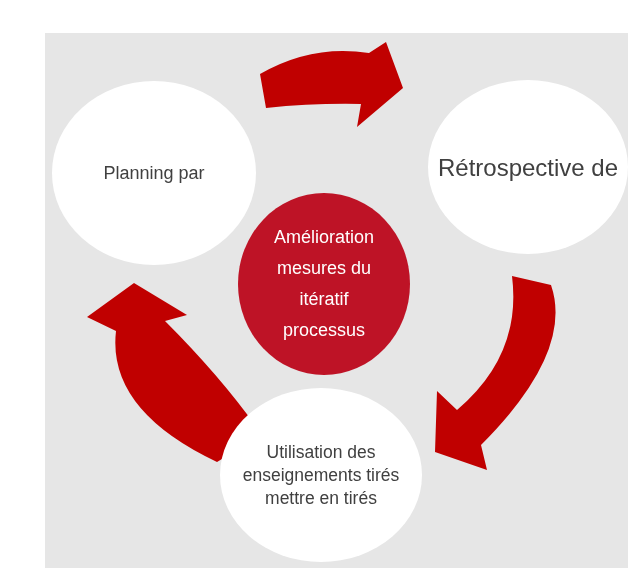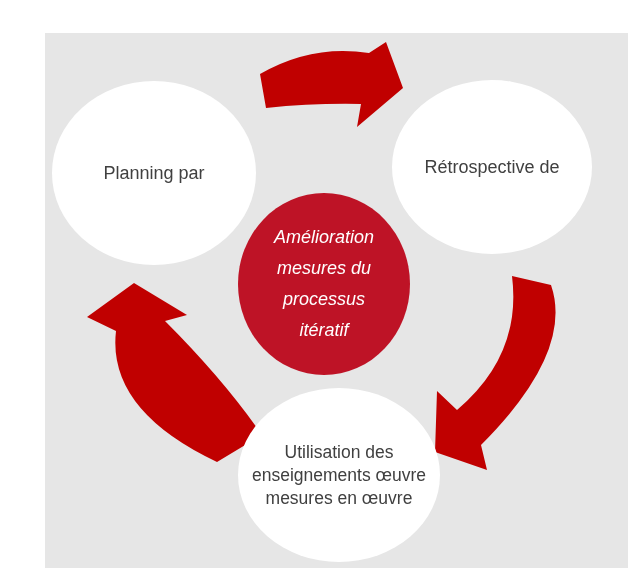--- a/index.html
+++ b/index.html
@@ -30,28 +30,28 @@
     border-radius: 50%;
     background: var(--node-circle-white, #ffffff);
     color: var(--node-text-gray, #404040);
     display: flex;
     align-items: center;
     justify-content: center;
     text-align: center;
   }
   .node-lines { width: 100%; }
   .node-left   { left: 28px;  top: 81px;  width: 204px; height: 184px; font-size: 18px;   line-height: 30px; }
-  .node-right  { left: 368px; top: 80px;  width: 200px; height: 174px; font-size: 18px;   line-height: 25px; }
-  .node-bottom { left: 214px; top: 388px; width: 202px; height: 174px; font-size: 17.5px; line-height: 23px; }
+  .node-right  { left: 404px; top: 80px;  width: 200px; height: 174px; font-size: 24px;   line-height: 25px; }
+  .node-bottom { left: 196px; top: 388px; width: 202px; height: 174px; font-size: 17.5px; line-height: 23px; }
   .node-center {
     left: 214px; top: 193px;
     width: 172px; height: 182px;
     background: var(--center-circle-red, #be1326);
     color: var(--center-text-white, #ffffff);
-    font-size: 18px; line-height: 31px; font-style: italic;
+    font-size: 18px; line-height: 31px;
   }
 </style>
 </head>
 <body>
 
 <div class="canvas">
 
   <div class="panel"></div>
 
   <svg class="arrows" viewBox="0 0 628 585" xmlns="http://www.w3.org/2000/svg">
@@ -68,27 +68,27 @@
 
   <div class="node node-right" aria-label="Rétrospective de l’équipe">
     <div class="node-lines">
       <div>Rétrospective de</div>
     </div>
   </div>
 
   <div class="node node-bottom" aria-label="Utilisation des enseignements tirés pour identifier les mesures spécifiques à mettre en œuvre">
     <div class="node-lines">
       <div>Utilisation des</div>
-      <div>enseignements œuvre</div>
-      <div>mesures en œuvre</div>
+      <div>enseignements tirés</div>
+      <div>mettre en tirés</div>
     </div>
   </div>
 
   <div class="node node-center" aria-label="Amélioration continue du processus itératif">
     <div class="node-lines">
       <div>Amélioration</div>
       <div>mesures du</div>
+      <div>itératif</div>
       <div>processus</div>
-      <div>itératif</div>
     </div>
   </div>
 
 </div>
 
 </body></html>

